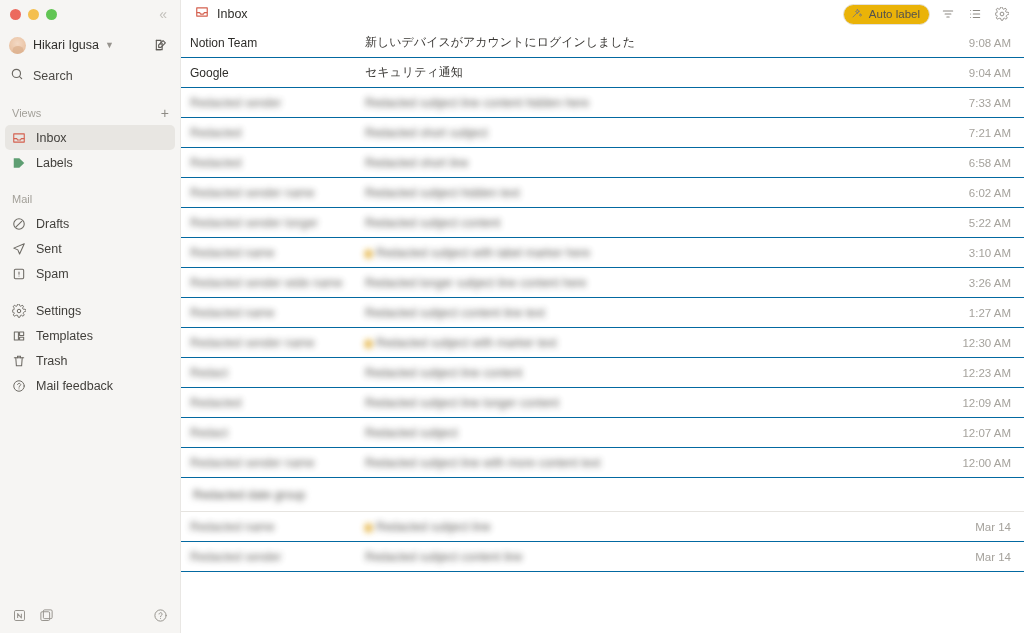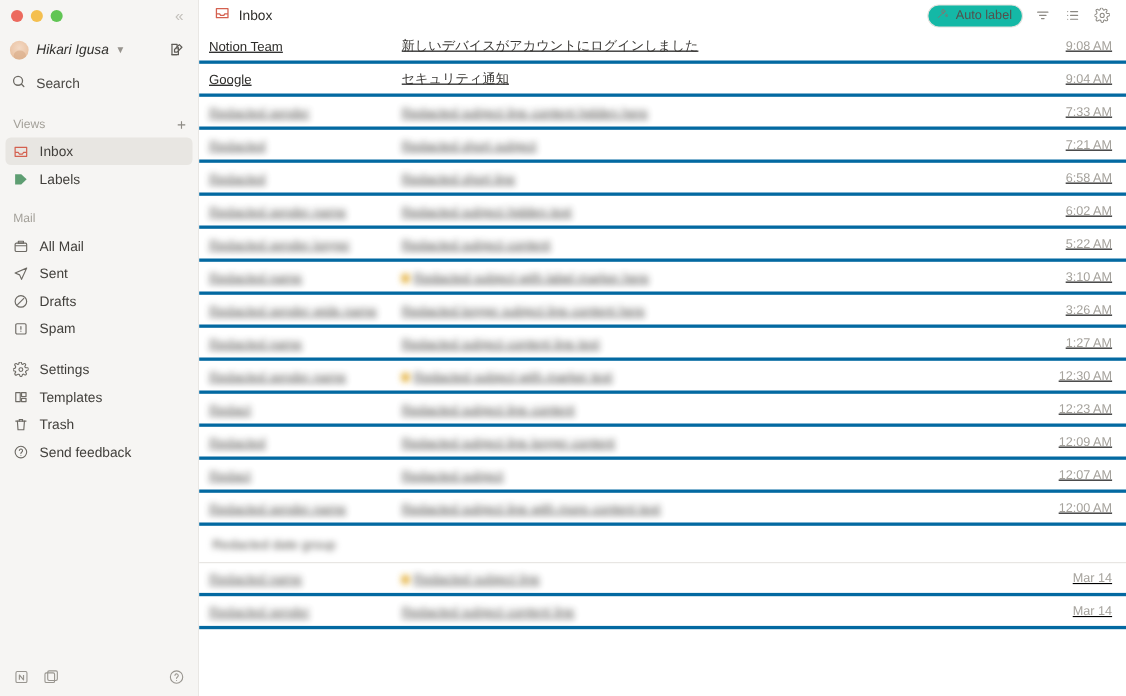--- a/index.html
+++ b/index.html
@@ -30,21 +30,21 @@
   .light.red { background: #ec6a5e; }
   .light.yellow { background: #f4bf4f; }
   .light.green { background: #61c554; }
   .collapse-btn {
     color: #c3c0bb; font-size: 14px; line-height: 1;
     padding: 2px 4px; cursor: pointer; letter-spacing: -1px;
   }
 
   .account-row {
     height: 30px; display: flex; align-items: center;
-    padding: 0 9px; gap: 7px; margin-top: 2px; font-style: italic;
+    padding: 0 9px; gap: 7px; margin-top: 2px;
   }
   .avatar {
     width: 17px; height: 17px; border-radius: 50%;
     background: radial-gradient(circle at 50% 38%, #f3d9c4 0%, #ecc8ab 55%, #e3b894 100%);
     flex: 0 0 17px; position: relative; overflow: hidden;
   }
   .avatar::after {
     content: ""; position: absolute; left: 50%; top: 54%;
     width: 11px; height: 9px; transform: translateX(-50%);
     border-radius: 50% 50% 0 0; background: #d9ac89; opacity: .65;
@@ -104,37 +104,36 @@
     height: 28px; display: flex; align-items: center;
     padding: 0 13px 0 14px; gap: 8px;
   }
   .inbox-title { display: flex; align-items: center; gap: 8px; }
   .inbox-title .lbl { font-size: 12.5px; color: #2f2e2b; font-weight: 500; }
   .topbar-right { margin-left: auto; display: flex; align-items: center; gap: 9px; }
   .auto-label {
     display: flex; align-items: center; gap: 6px;
     height: 21px; padding: 0 9px 0 7px;
     border: 1px solid #e4e2de; border-radius: 11px;
-    background: #14b8a6; cursor: pointer;
+    background: #eab308; cursor: pointer;
   }
   .auto-label .lbl { font-size: 11.5px; color: #53514d; white-space: nowrap; }
   .tb-ico {
     width: 18px; height: 18px; display: flex;
     align-items: center; justify-content: center;
     color: #8b8882; cursor: pointer;
   }
 
   
   .list { position: relative; }
   .row {
     position: relative; display: flex; align-items: center;
     height: 30px; padding: 0 13px 0 9px;
-    border-bottom: 3px solid #0369a1;
+    border-bottom: 1px solid #0369a1;
     cursor: pointer;
-    text-decoration: underline;
   }
   .row .sender {
     width: 175px; flex: 0 0 175px;
     font-size: 12px; color: #2e2d2a;
     overflow: hidden; white-space: nowrap;
   }
   .row .subject {
     flex: 1; font-size: 12px; color: #3a3835;
     overflow: hidden; white-space: nowrap;
   }
@@ -226,48 +225,38 @@
           <path d="M3 4h9.5L21 12l-8.5 8H3z"></path>
         </svg>
       </span>
       <span class="lbl">Labels</span>
     </div>
 
     <div class="section-head">
       <span class="t">Mail</span>
     </div>
 
-    <div class="nav-item">
-      <span class="ico">
-        <svg width="14" height="14" viewBox="0 0 24 24" fill="none" stroke="currentColor" stroke-width="1.8" stroke-linejoin="round">
-          <rect x="3" y="7" width="18" height="13" rx="2"></rect>
-            <path d="M3 11h18"></path>
-            <path d="M8 4h8v3H8z"></path>
-        </svg>
-      </span>
-      <span class="lbl">All Mail</span>
-    </div>
-
-    <div class="nav-item">
-      <span class="ico">
-        <svg width="14" height="14" viewBox="0 0 24 24" fill="none" stroke="currentColor" stroke-width="1.8" stroke-linejoin="round">
-          <path d="M21 3L3 10.5l7 3 3 7z"></path>
-        </svg>
-      </span>
-      <span class="lbl">Sent</span>
-    </div>
 
     <div class="nav-item">
       <span class="ico">
         <svg width="14" height="14" viewBox="0 0 24 24" fill="none" stroke="currentColor" stroke-width="1.8">
           <circle cx="12" cy="12" r="9"></circle>
             <path d="M6.5 17.5L17 7"></path>
         </svg>
       </span>
       <span class="lbl">Drafts</span>
+    </div>
+
+    <div class="nav-item">
+      <span class="ico">
+        <svg width="14" height="14" viewBox="0 0 24 24" fill="none" stroke="currentColor" stroke-width="1.8" stroke-linejoin="round">
+          <path d="M21 3L3 10.5l7 3 3 7z"></path>
+        </svg>
+      </span>
+      <span class="lbl">Sent</span>
     </div>
 
     <div class="nav-item">
       <span class="ico">
         <svg width="14" height="14" viewBox="0 0 24 24" fill="none" stroke="currentColor" stroke-width="1.8" stroke-linecap="round">
           <rect x="4" y="4" width="16" height="16" rx="2"></rect>
             <path d="M12 8.5v4"></path>
             <path d="M12 15.5v.01"></path>
         </svg>
       </span>
@@ -309,21 +298,21 @@
     </div>
 
     <div class="nav-item">
       <span class="ico">
         <svg width="14" height="14" viewBox="0 0 24 24" fill="none" stroke="currentColor" stroke-width="1.7" stroke-linecap="round">
           <circle cx="12" cy="12" r="9"></circle>
             <path d="M9.6 9.5a2.5 2.5 0 114.1 2.2c-.9.7-1.7 1.2-1.7 2.3"></path>
             <path d="M12 17v.01"></path>
         </svg>
       </span>
-      <span class="lbl">Send feedback</span>
+      <span class="lbl">Mail feedback</span>
     </div>
 
     <div class="sidebar-spacer"></div>
 
     <div class="sidebar-foot">
       <span class="foot-ico">
         <svg width="15" height="15" viewBox="0 0 24 24" fill="none" stroke="#98958f" stroke-width="1.6">
           <rect x="4" y="4" width="16" height="16" rx="2"></rect>
           <path d="M9 16V9l6 7V9" stroke-width="1.7" stroke-linejoin="round"></path>
         </svg>

